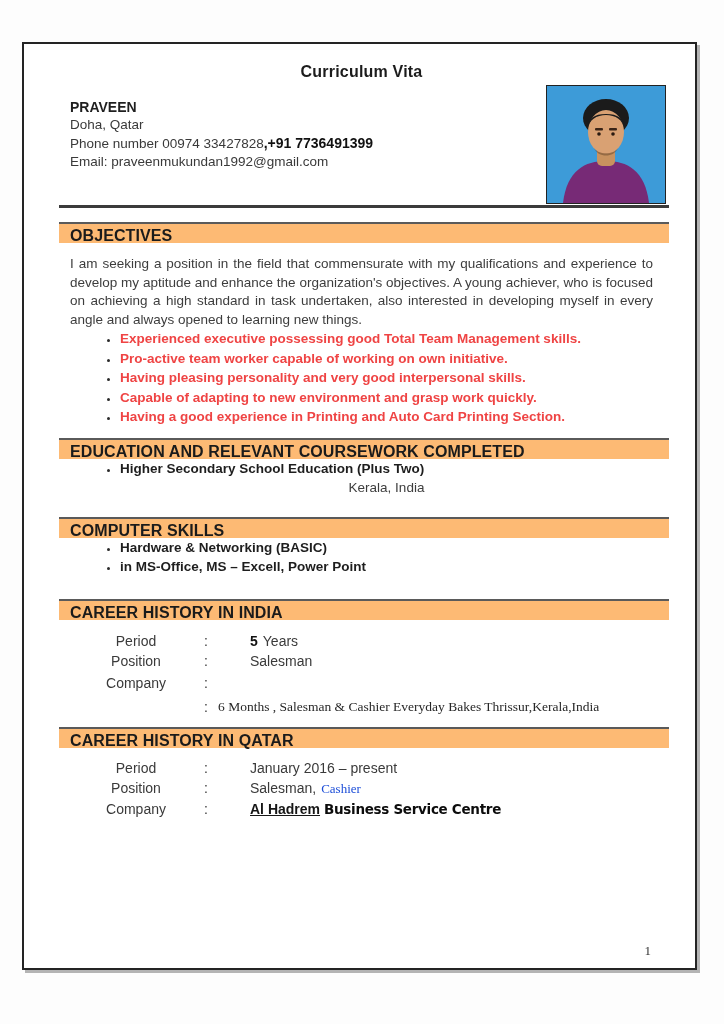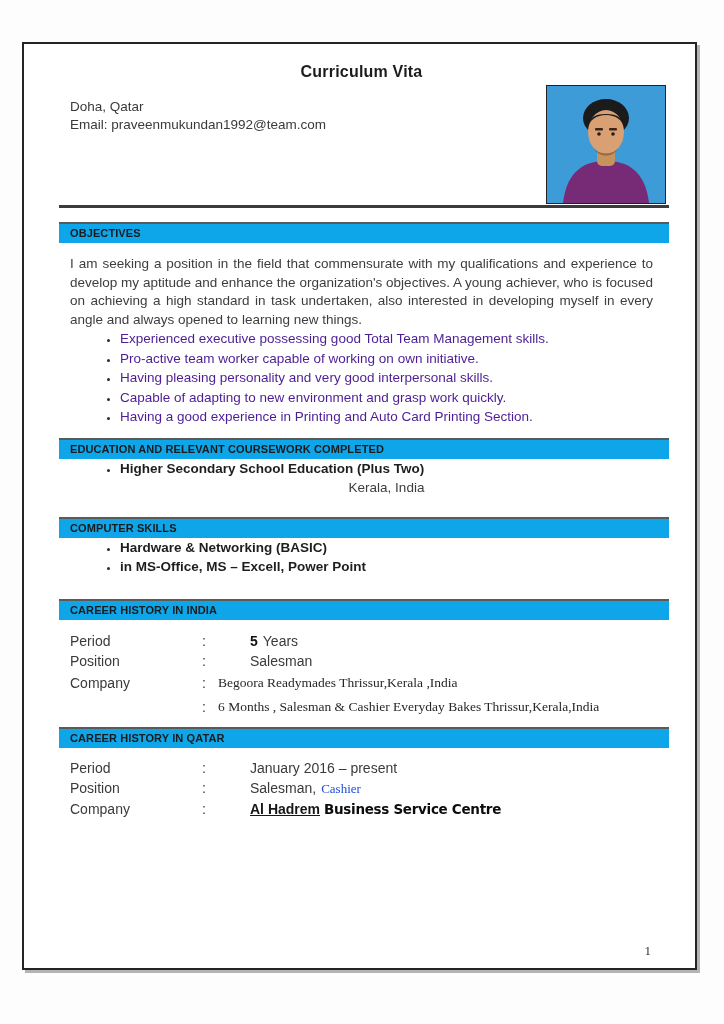--- a/index.html
+++ b/index.html
@@ -37,52 +37,52 @@
     border: 1px solid #222;
     background: #3d9bd8;
   }
   .photo svg { display: block; }
 
   .rule { height: 3px; background: #3b3b3b; margin: 0 -16px 0 -11px; }
 
   
   .bar {
     margin-left: -11px; margin-right: -16px;
-    background: #0ea5e9;
+    background: #fdba74;
     border-top: 2px solid #5a5a5a;
     height: 21px; padding: 3px 0 0 11px;
-    font-size: 11px; font-weight: bold; color: #1b1b1b;
+    font-size: 16px; font-weight: bold; color: #1b1b1b;
     letter-spacing: 0.1px;
   }
   .bar-obj    { margin-top: 14px; }
   .bar-prof   { margin-top: 15px; }
   .bar-edu    { margin-top: 11px; }
   .bar-cs     { margin-top: 19px; }
   .bar-india  { margin-top: 22px; }
   .bar-qatar  { margin-top: 8px; }
 
   .para {
     margin: 12px 0 0 0;
     font-size: 13.5px; line-height: 18.5px;
     text-align: justify; color: #3d3d3d;
   }
 
   ul.bullets { margin: 0; padding: 0 0 0 50px; list-style: disc outside; }
-  ul.bullets li { line-height: 19.5px; font-size: 13.5px; color: #4c1d95; }
+  ul.bullets li { line-height: 19.5px; font-size: 13.5px; color: #ef4444; font-weight: bold; }
   ul.bullets li::marker { color: #2b2b2b; font-size: 11px; }
   .ul-prof { margin-top: 15px; }
   .ul-edu  { margin-top: 8px; }
   .ul-cs   { margin-top: 9px; }
   ul.bullets.bold-list li, .b { font-weight: bold; color: #1e1e1e; }
   ul.bullets li .sub { display: block; font-weight: normal; color: #3d3d3d; text-align: center; }
   ul.bullets.bold-list li { line-height: 19.5px; }
   .ul-edu li { line-height: 18.5px; }
 
   
-  .rows { margin-top: 11px; font-size: 14px; color: #3a3a3a; }
+  .rows { margin-top: 11px; font-size: 14px; color: #3a3a3a; text-align: center; }
   .rows-qatar { margin-top: 10px; }
   .row { display: flex; line-height: 20px; }
   .row.tall { line-height: 24px; }
   .lbl { width: 132px; flex: none; }
   .colon { width: 8px; flex: none; }
   .val-wide { margin-left: 40px; }
   .val-narrow { margin-left: 8px; }
   .serif { font-family: "Liberation Serif", "DejaVu Serif", serif; font-size: 13.5px; color: #272727; }
   .serif-sm { font-family: "Liberation Serif", "DejaVu Serif", serif; font-size: 13px; color: #1d4ed8; margin-left: 5px; }
   .num-bold { font-weight: 800; color: #111; }
@@ -102,22 +102,24 @@
 </style>
 </head>
 <body>
 
 <div class="sheet">
   <div class="content">
 
     <div class="header">
       <div class="title">Curriculum Vita</div>
       <div class="contact">
+        <div class="name">PRAVEEN</div>
         <div>Doha, Qatar</div>
-        <div>Email: praveenmukundan1992@team.com</div>
+        <div><span>Phone number 00974 33427828</span><span class="phone-bold">,+91 7736491399</span></div>
+        <div>Email: praveenmukundan1992@gmail.com</div>
       </div>
       <div class="photo">
         <svg width="118" height="117" viewBox="0 0 118 117">
           <rect x="0" y="0" width="118" height="117" fill="#3d9bd8"></rect>
           <path d="M16,117 C20,84 38,75 59,75 C80,75 98,84 102,117 Z" fill="#772a76"></path>
           <rect x="50" y="60" width="18" height="20" rx="5" fill="#c8925f"></rect>
           <ellipse cx="59" cy="32" rx="23" ry="19" fill="#1b1b1b"></ellipse>
           <ellipse cx="59" cy="46" rx="18" ry="22" fill="#d9a173"></ellipse>
           <path d="M41,44 C41,24 77,24 77,44 C77,32 71,28 59,28 C47,28 41,32 41,44 Z" fill="#1b1b1b"></path>
           <rect x="48" y="42" width="8" height="2.5" rx="1" fill="#3a2417"></rect>
@@ -164,21 +166,20 @@
           <span class="val-wide"><span class="num-bold">5</span><span class="gap4">Years</span></span>
       </div>
       <div class="row">
         <span class="lbl">Position</span>
           <span class="colon">:</span>
           <span class="val-wide">Salesman</span>
       </div>
       <div class="row tall">
         <span class="lbl">Company</span>
           <span class="colon">:</span>
-          <span class="val-narrow serif">Begoora Readymades Thrissur,Kerala ,India</span>
       </div>
       <div class="row tall">
         <span class="lbl"></span>
           <span class="colon">:</span>
           <span class="val-narrow serif">6 Months , Salesman &amp; Cashier  Everyday Bakes Thrissur,Kerala,India</span>
       </div>
     </div>
 
     <div class="bar bar-qatar">CAREER HISTORY IN QATAR</div>
     <div class="rows rows-qatar">

